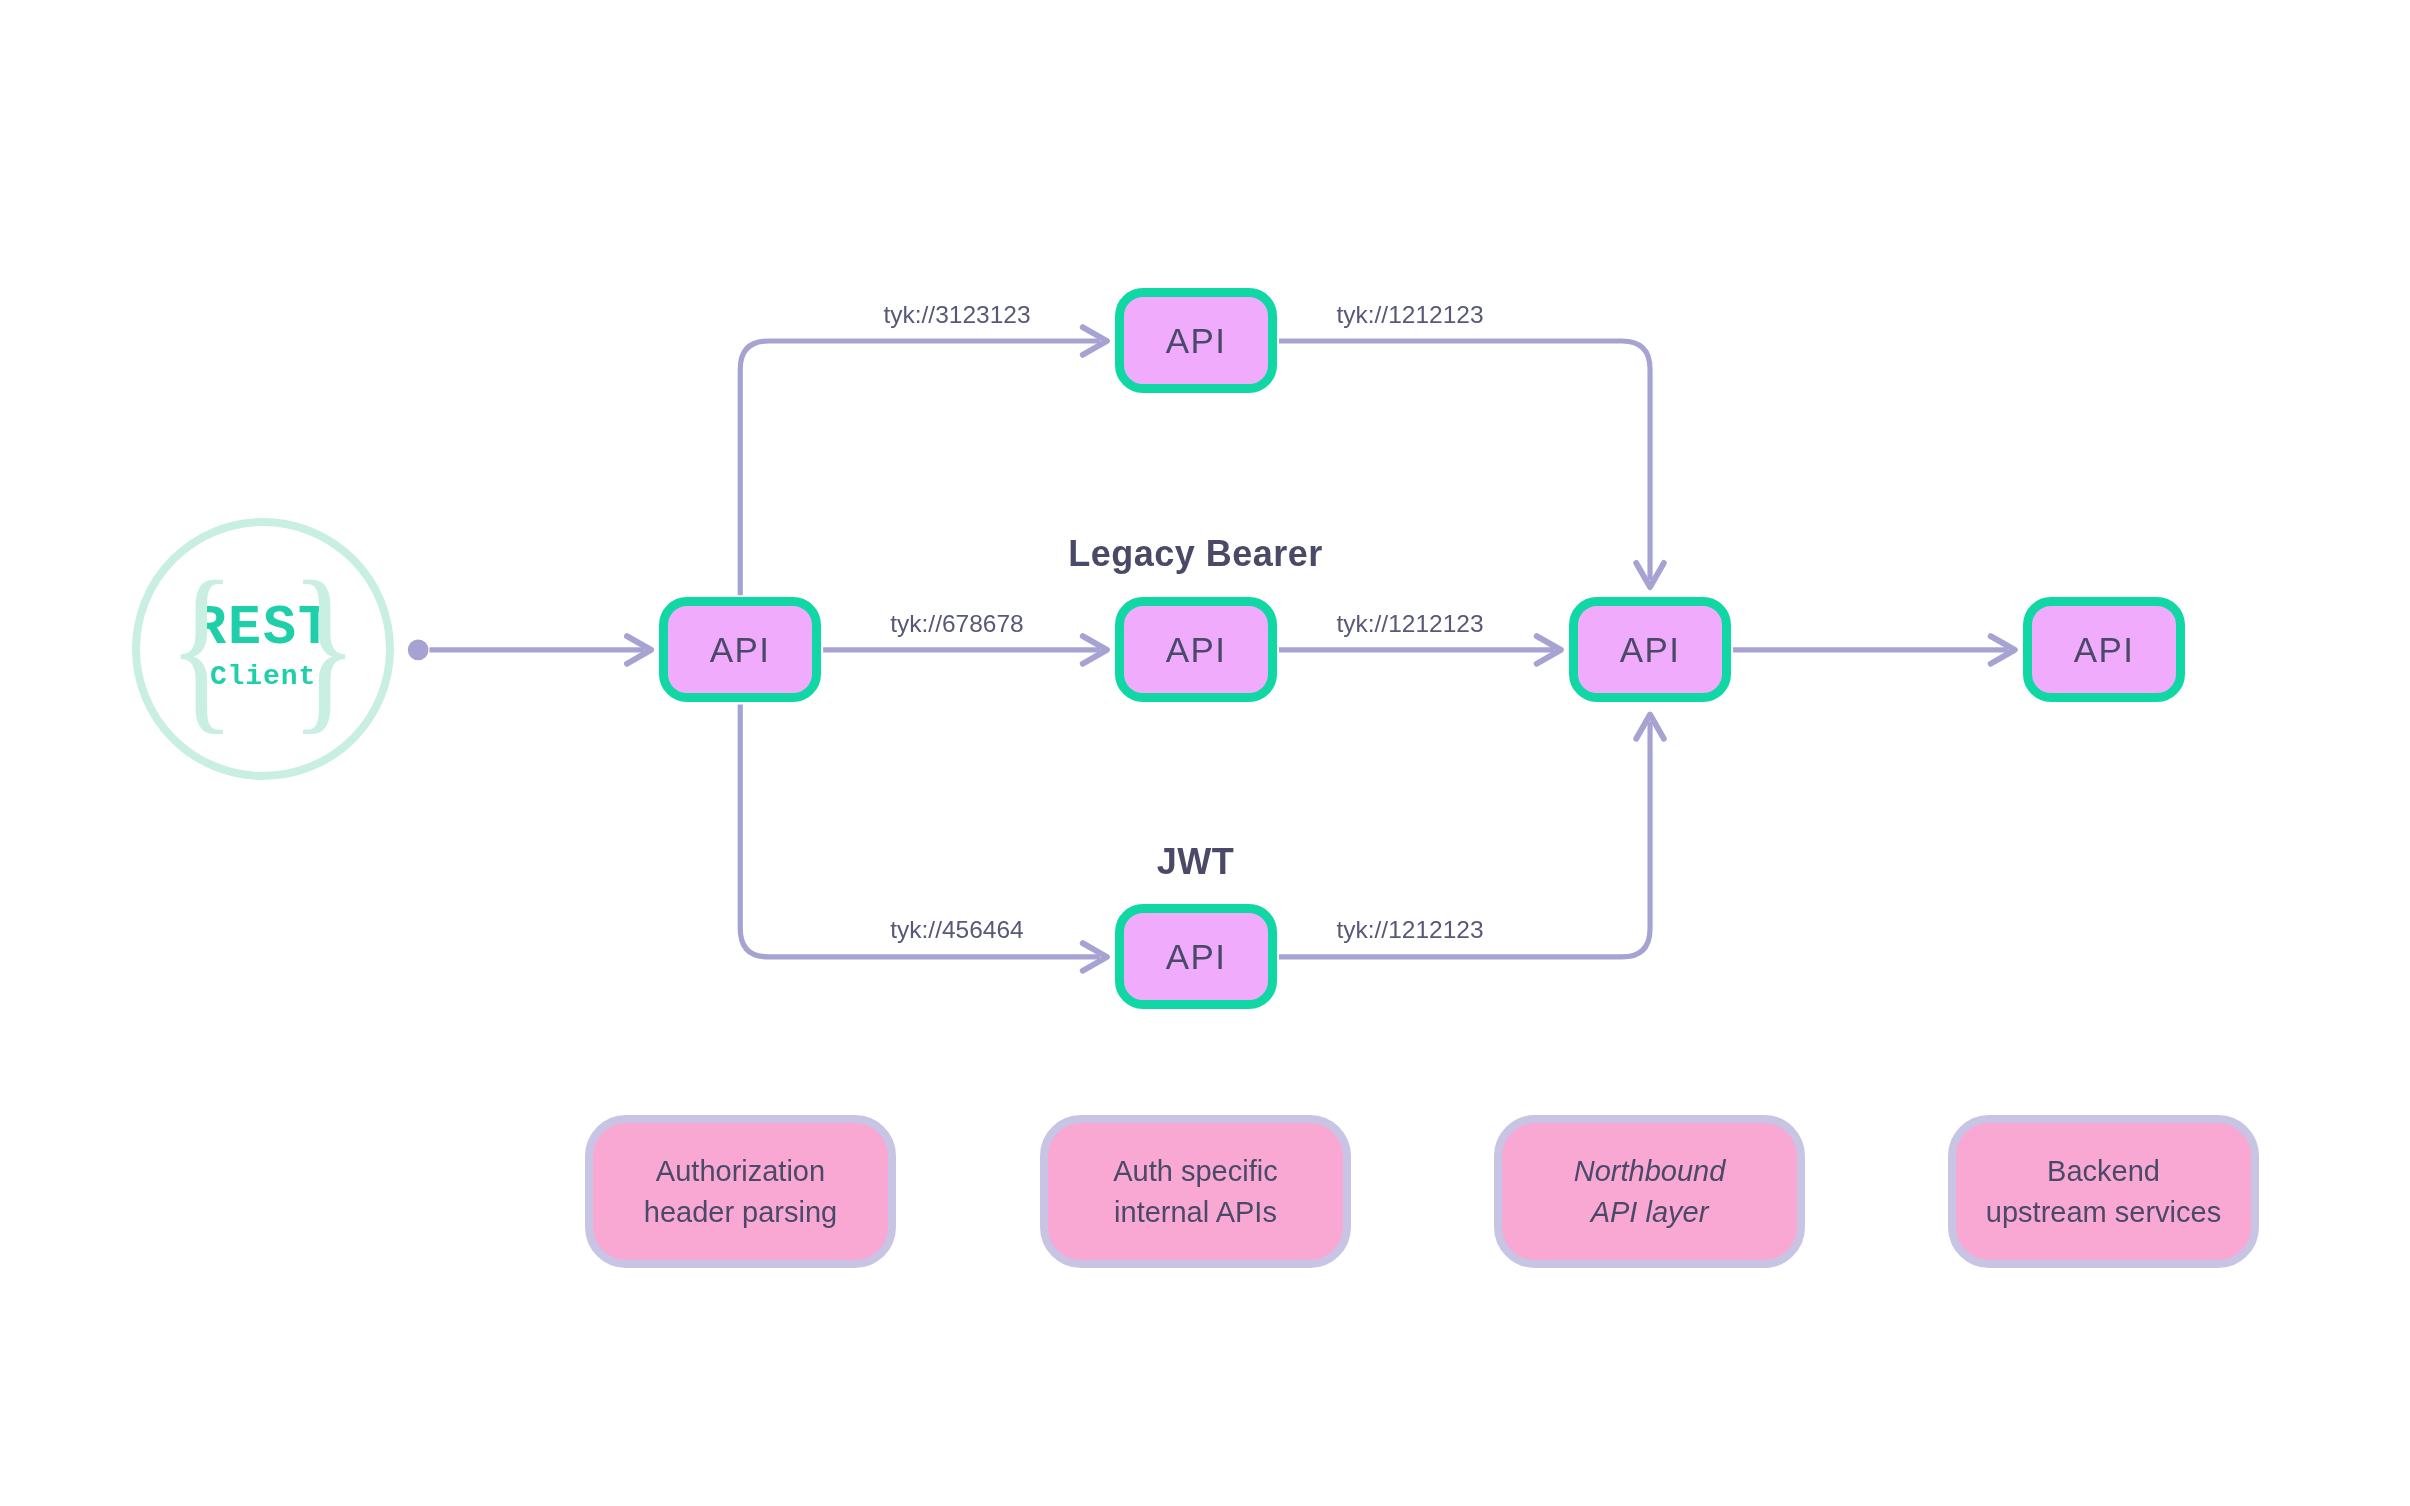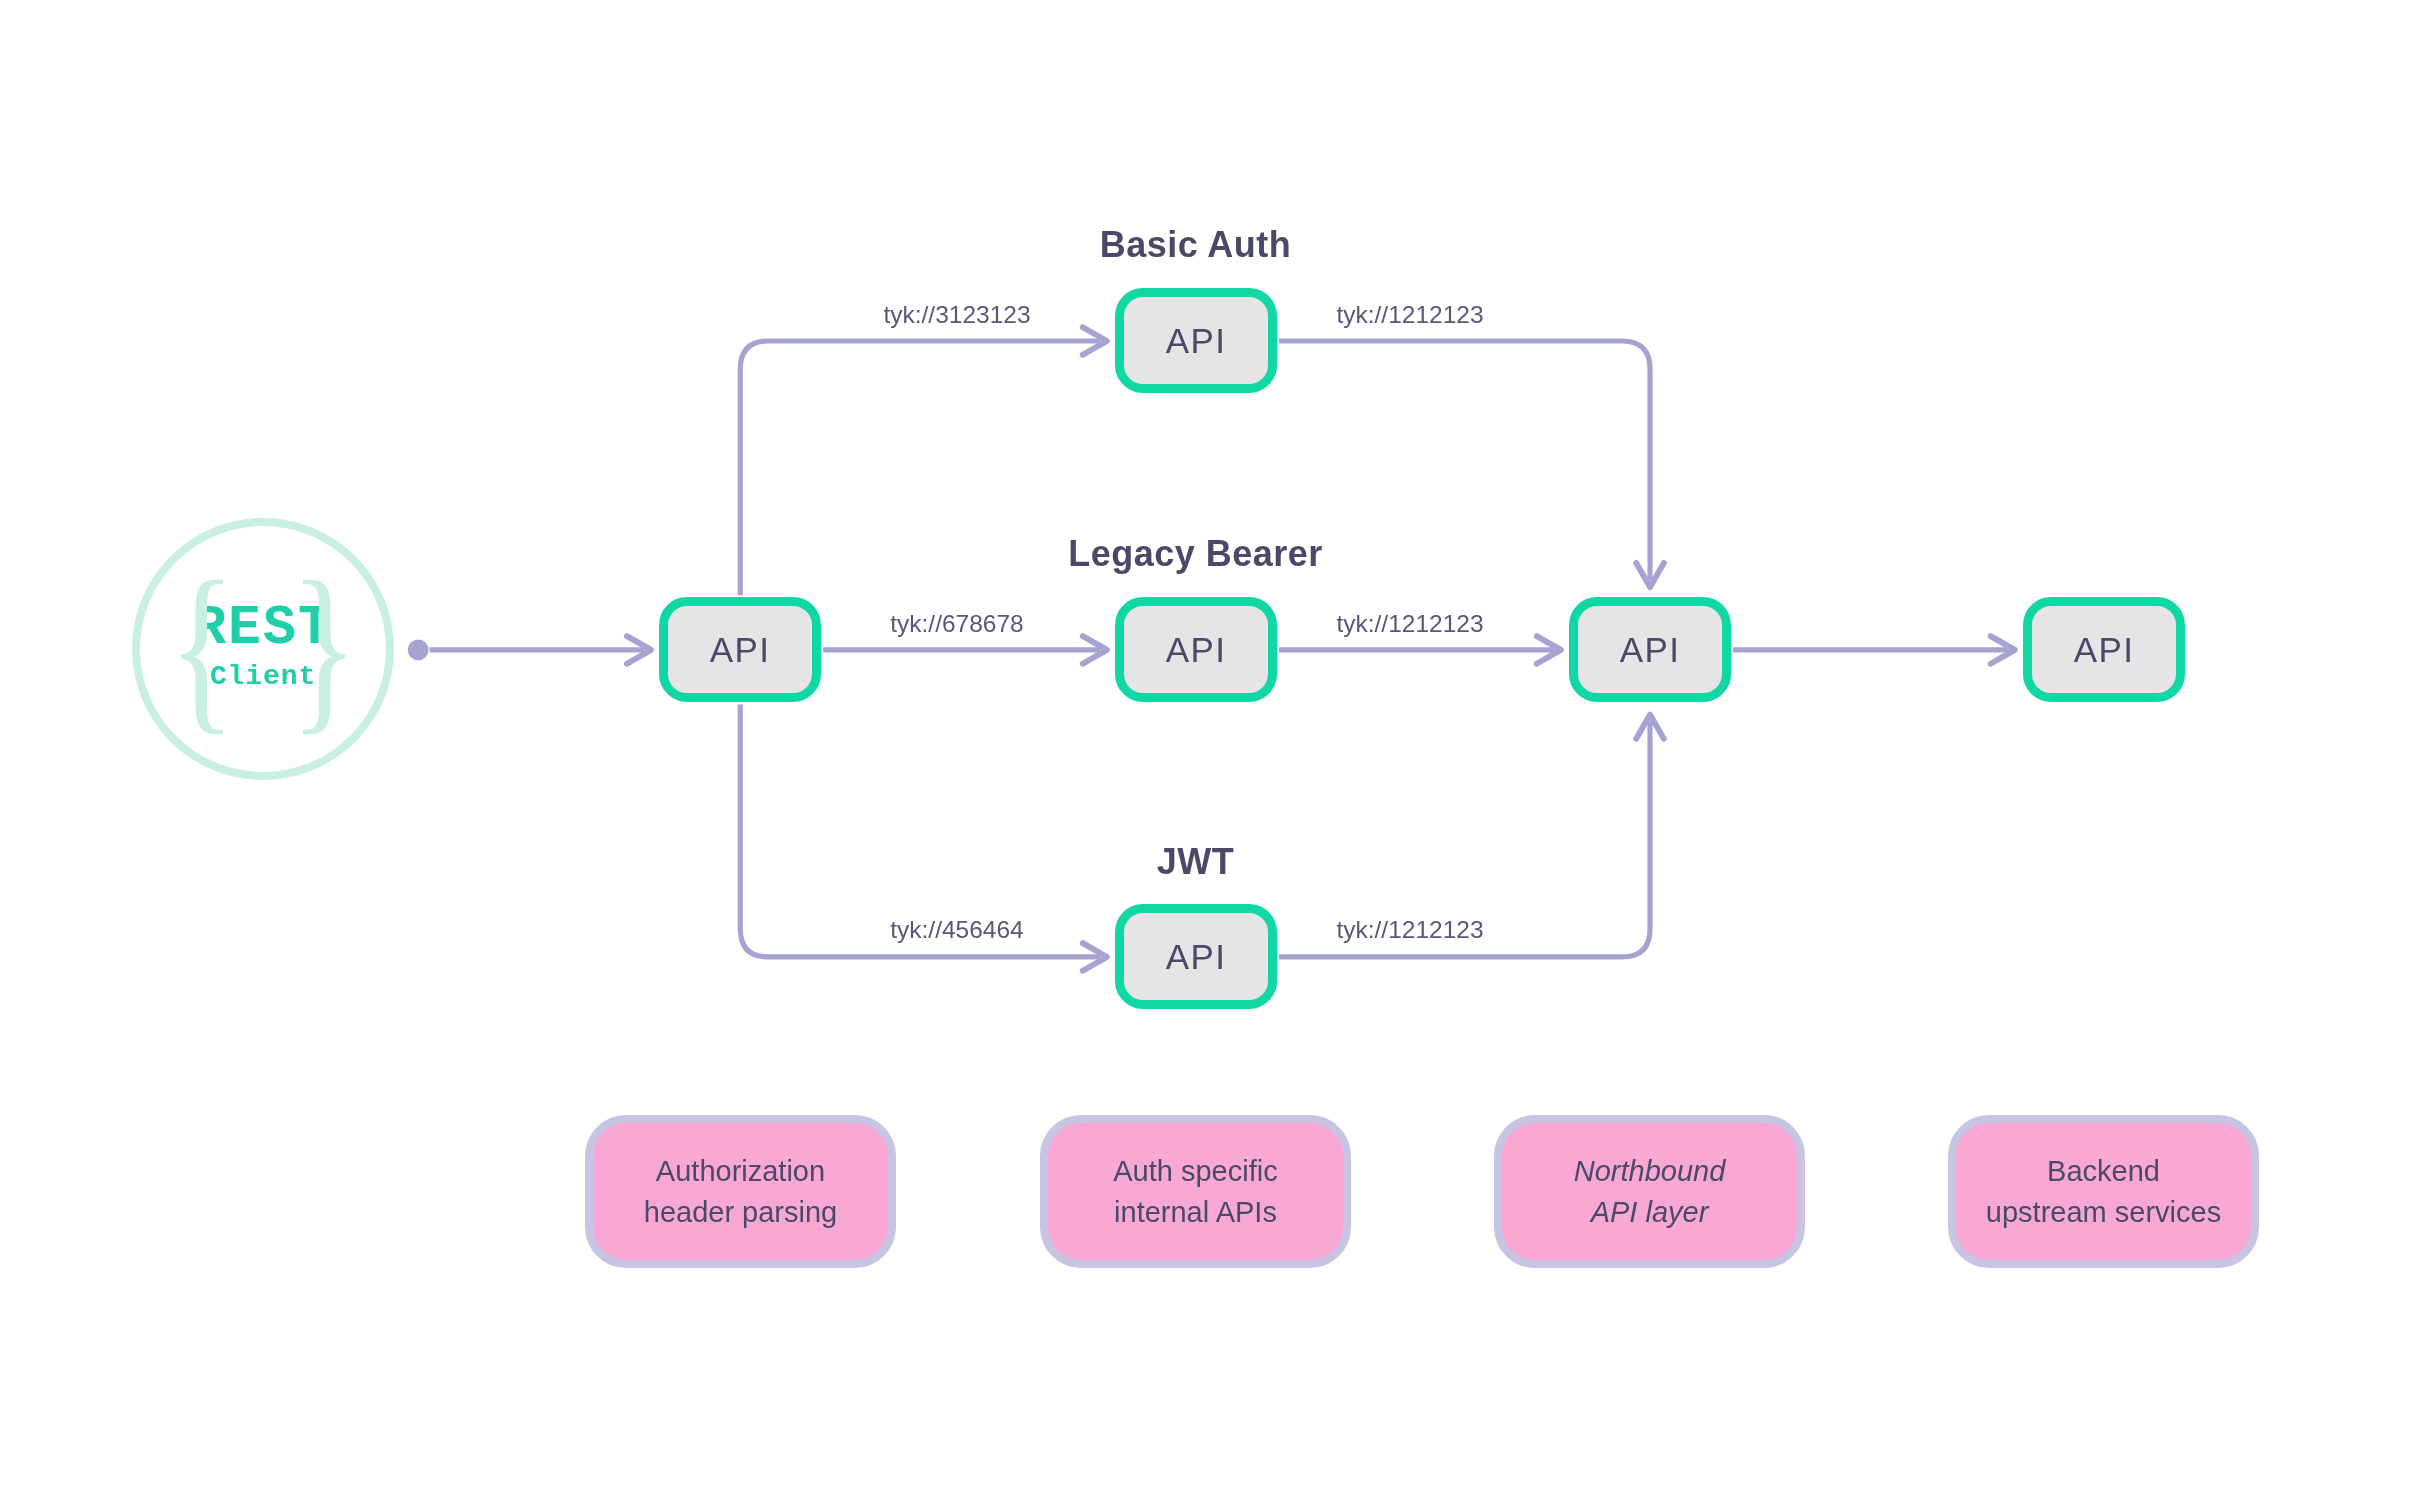--- a/index.html
+++ b/index.html
@@ -21,21 +21,21 @@
     overflow:hidden;
   }
   #connector-layer{position:absolute;left:0;top:0;}
   .connector{stroke:var(--connector,#a6a3d2);stroke-width:5.5;fill:none;}
   .arrowhead{stroke:var(--connector,#a6a3d2);fill:none;stroke-linecap:round;stroke-linejoin:round;}
   .origin-dot{fill:var(--connector,#a6a3d2);}
 
   .api-node{
     position:absolute;
     width:162px;height:105px;
-    background:#e5e5e5;
+    background:#f0abfc;
     border:9.4px solid var(--node_border);
     border-radius:28px;
     box-sizing:border-box;
     display:flex;align-items:center;justify-content:center;
   }
   .api-label{
     font-size:35px;font-weight:500;color:var(--text_dark);
     letter-spacing:1.4px;
   }
 
@@ -114,21 +114,20 @@
     <path class="connector" d="M1840,690 L2132,690" marker-end="url(#arrow)"></path>
   </svg>
 
   <div class="client-circle">
     <span class="client-brace brace-left">{</span>
     <span class="client-line1">REST</span>
     <span class="client-line2">Client</span>
     <span class="client-brace brace-right">}</span>
   </div>
 
-  <div class="group-title" style="left:998px;top:224px;">Basic Auth</div>
   <div class="group-title" style="left:998px;top:533px;">Legacy Bearer</div>
   <div class="group-title" style="left:998px;top:841px;">JWT</div>
 
   <div class="api-node" style="left:659px;top:597px;">
     <span class="api-label">API</span>
   </div>
   <div class="api-node" style="left:1115px;top:288px;">
     <span class="api-label">API</span>
   </div>
   <div class="api-node" style="left:1115px;top:597px;">

